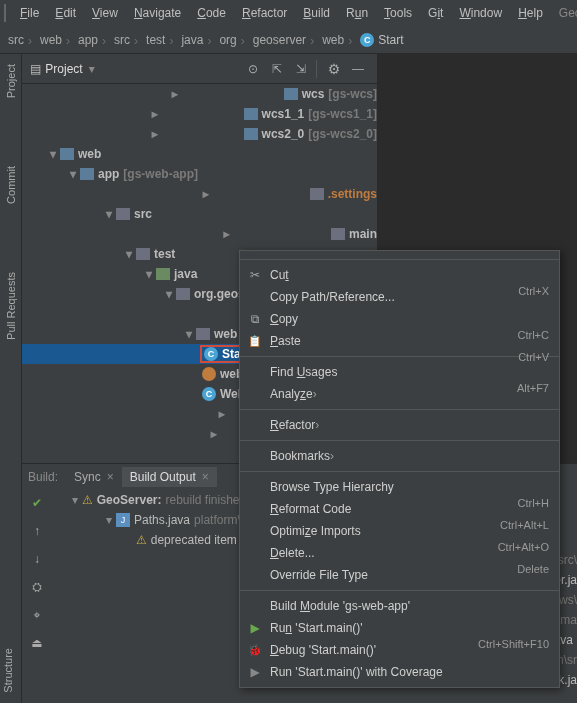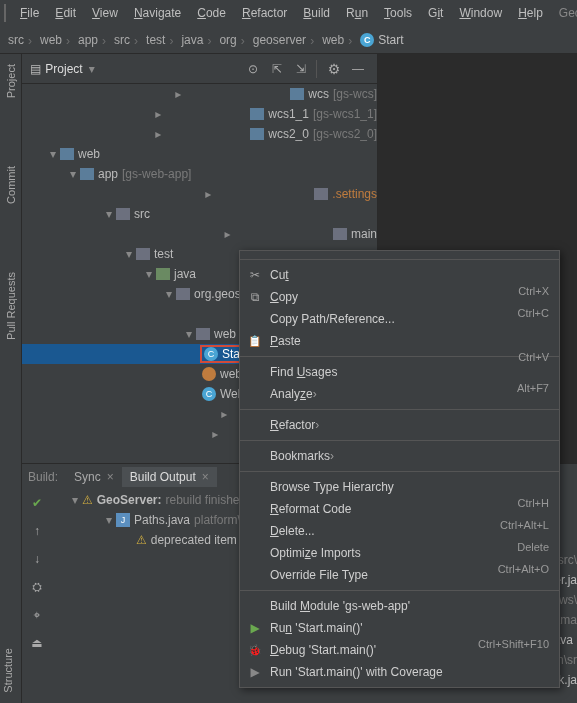--- a/index.html
+++ b/index.html
@@ -17,21 +17,21 @@
   .left-rail { width:22px; background:#3c3f41; display:flex; flex-direction:column; align-items:center; padding-top:6px; color:#888; gap:60px; border-right:1px solid #2a2a2a; }
   .left-rail .tab { writing-mode:vertical-rl; transform:rotate(180deg); font-size:11px; color:#aaa; padding:4px 0; }
   .panel-header { background:#3c3f41; height:30px; display:flex; align-items:center; padding:0 8px; border-bottom:1px solid #2a2a2a; }
   .panel-header .title { flex:0 0 auto; font-weight:500; color:#ddd; }
   .panel-header .dd { margin-left:6px; color:#888; }
   .panel-header .spacer { flex:1; }
   .panel-header .tbtn { width:22px; height:22px; display:flex; align-items:center; justify-content:center; color:#aaa; margin-left:2px; }
   .panel-header .gear::before { content:"⚙"; font-size:14px; color:#aaa; }
   .panel-header .collapse::before { content:"—"; color:#aaa; }
   .tree { flex:1; background:#3c3f41; overflow:hidden; color:#bbb; }
-  .tree .row { display:flex; align-items:center; height:20px; padding-left:0; white-space:nowrap; }
+  .tree .row { display:flex; align-items:center; height:20px; padding-left:0; white-space:nowrap;font-weight:bold; }
   .tree .arrow { width:14px; text-align:center; color:#888; }
   .tree .arrow.exp::before { content:"▾"; }
   .tree .arrow.col::before { content:"▸"; }
   .tree .folder { width:14px; height:12px; background:#6c707e; margin-right:4px; position:relative; }
   .tree .folder.mod { background:#5b7d9a; }
   .tree .folder.test { background:#6a8a62; }
   .tree .folder.pkg { background:#6c707e; }
   .tree .folder.orange::before { content:""; position:absolute; inset:0; background:#a07b42; }
   .tree .lbl { color:#bbb; }
   .tree .lbl.set { color:#c07c3e; }
@@ -350,28 +350,28 @@
 </div>
 
 <div class="context-menu">
   <div class="sep"></div>
   <div class="item">
       <span class="ic cut"></span>
       <span>Cu<u>t</u></span>
       <span class="sc">Ctrl+X</span>
     </div>
   <div class="item">
+      <span>Copy Path/Reference...</span>
+    </div>
+  <div class="item">
       <span class="ic copy"></span>
       <span><u>C</u>opy</span>
       <span class="sc">Ctrl+C</span>
     </div>
   <div class="item">
-      <span>Copy Path/Reference...</span>
-    </div>
-  <div class="item">
       <span class="ic paste"></span>
       <span><u>P</u>aste</span>
       <span class="sc">Ctrl+V</span>
     </div>
   <div class="sep"></div>
   <div class="item">
       <span>Find <u>U</u>sages</span>
       <span class="sc">Alt+F7</span>
     </div>
   <div class="item">
@@ -391,26 +391,26 @@
   <div class="sep"></div>
   <div class="item">
       <span>Browse Type Hierarchy</span>
       <span class="sc">Ctrl+H</span>
     </div>
   <div class="item">
       <span><u>R</u>eformat Code</span>
       <span class="sc">Ctrl+Alt+L</span>
     </div>
   <div class="item">
+      <span>Optimi<u>z</u>e Imports</span>
+      <span class="sc">Ctrl+Alt+O</span>
+    </div>
+  <div class="item">
       <span><u>D</u>elete...</span>
       <span class="sc">Delete</span>
-    </div>
-  <div class="item">
-      <span>Optimi<u>z</u>e Imports</span>
-      <span class="sc">Ctrl+Alt+O</span>
     </div>
   <div class="item">
       <span>Override File Type</span>
     </div>
   <div class="sep"></div>
   <div class="item">
       <span>Build <u>M</u>odule 'gs-web-app'</span>
     </div>
   <div class="item">
       <span class="ic run"></span>

